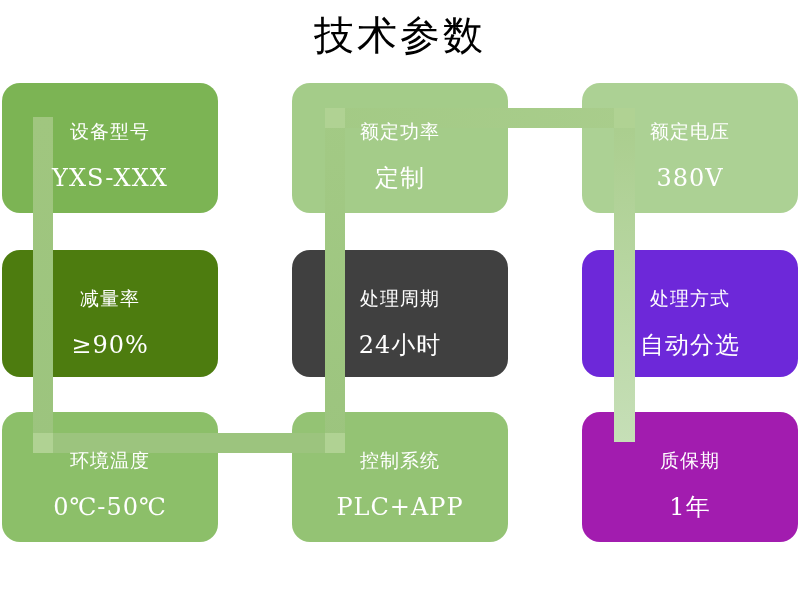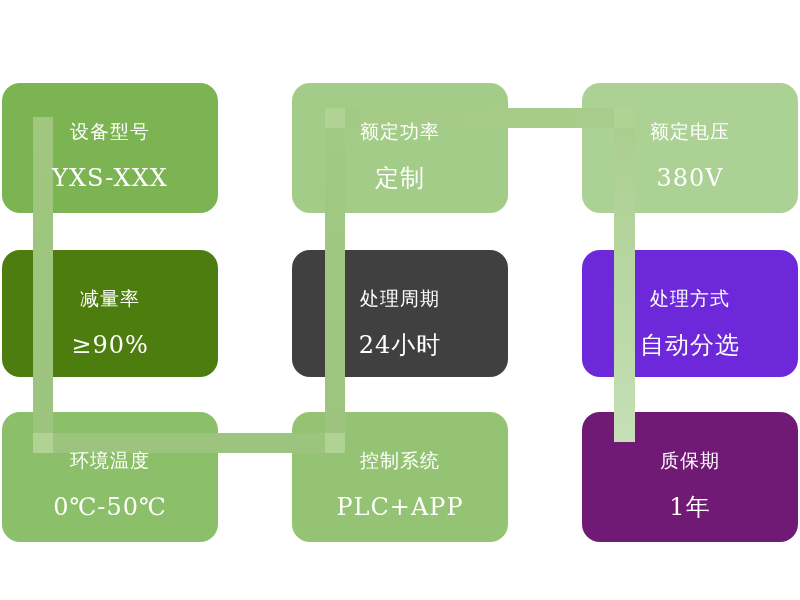--- a/index.html
+++ b/index.html
@@ -34,20 +34,21 @@
   #joint-bottom-left{left:33px;  top:433px; width:20px; height:20px;}
   #joint-bottom-mid {left:325px; top:433px; width:20px; height:20px;}
   #joint-top-mid    {left:325px; top:108px; width:20px; height:20px;}
   #joint-top-right  {left:614px; top:108px; width:21px; height:20px;}
 </style>
 </head>
 <body>
 
 <div class="slide">
 
+  <div class="title">技术参数</div>
 
   <div class="pbox c0 r0" style="background: rgb(124, 180, 84);">
     <span class="label">设备型号</span>
     <span class="value">YXS-XXX</span>
   </div>
   <div class="pbox c1 r0" style="background: rgb(164, 204, 137);">
     <span class="label">额定功率</span>
     <span class="value">定制</span>
   </div>
   <div class="pbox c2 r0" style="background: rgb(172, 209, 148);">
@@ -67,21 +68,21 @@
     <span class="value">自动分选</span>
   </div>
   <div class="pbox c0 r2" style="background: rgb(140, 191, 105);">
     <span class="label">环境温度</span>
     <span class="value">0℃-50℃</span>
   </div>
   <div class="pbox c1 r2" style="background: rgb(148, 195, 116);">
     <span class="label">控制系统</span>
     <span class="value">PLC+APP</span>
   </div>
-  <div class="pbox c2 r2" style="background: #701a75; text-align: center;">
+  <div class="pbox c2 r2" style="background: #a21caf; text-align: center;">
     <span class="label">质保期</span>
     <span class="value">1年</span>
   </div>
 
   <div class="seg" id="seg-left-v" style="background: linear-gradient(rgb(160, 198, 127), rgb(156, 196, 126));"></div>
   <div class="seg" id="seg-bottom-h" style="background: rgb(156, 196, 126);"></div>
   <div class="seg" id="seg-mid-v" style="background: linear-gradient(0deg, rgb(156, 196, 126), rgb(163, 202, 133));"></div>
   <div class="seg" id="seg-top-h" style="background: linear-gradient(90deg, rgb(163, 202, 133), rgb(169, 205, 140));"></div>
   <div class="seg" id="seg-right-v" style="background: linear-gradient(rgb(169, 205, 140), rgb(198, 223, 183));"></div>
   <div class="seg" id="joint-bottom-left" style="background: rgb(176, 210, 147);"></div>

